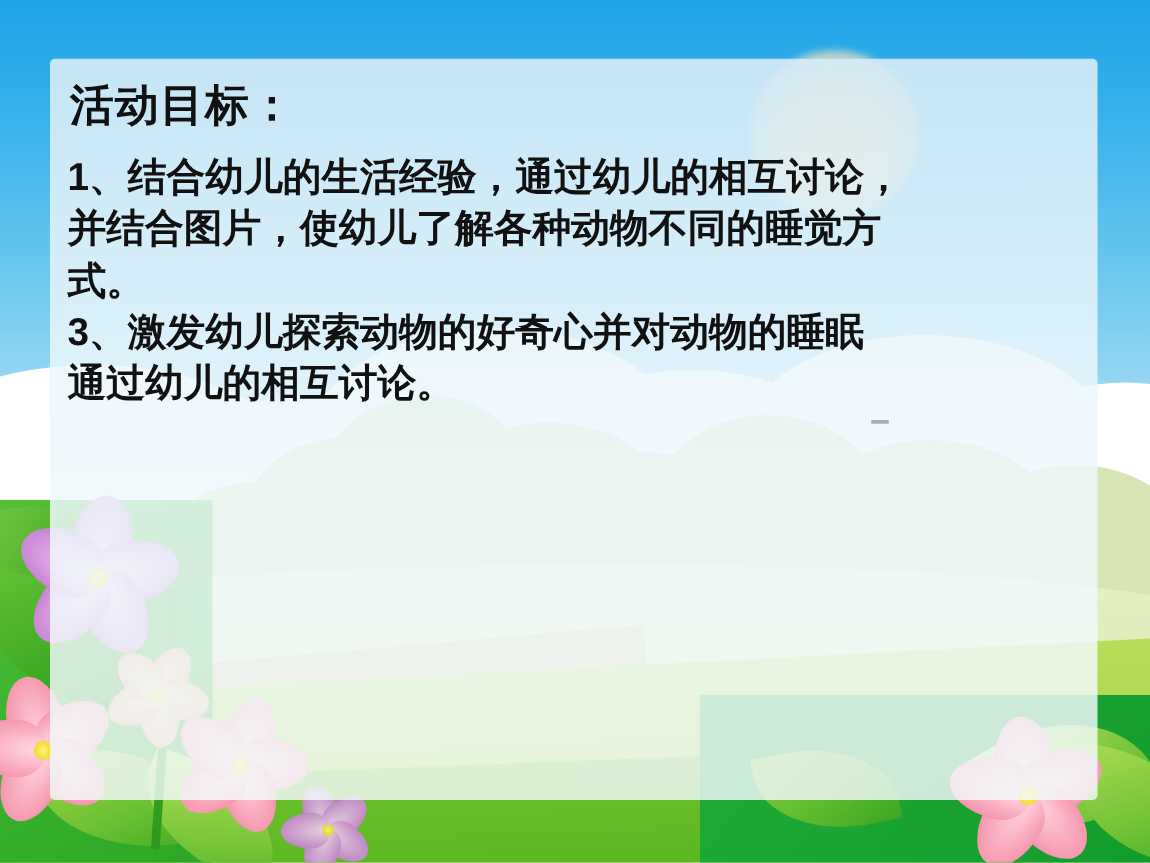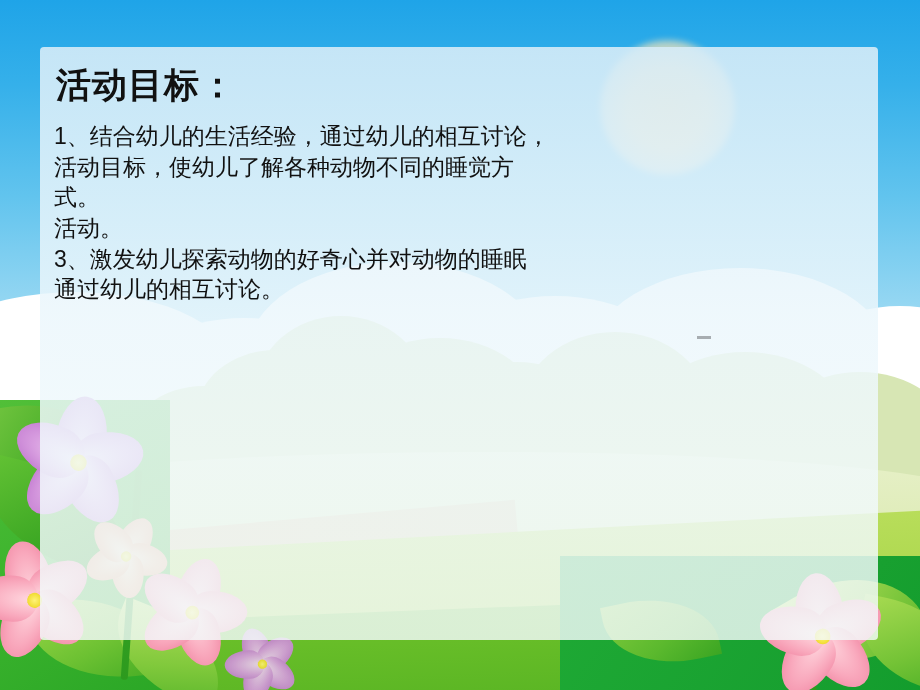--- a/index.html
+++ b/index.html
@@ -207,22 +207,22 @@
     font-weight: 700;
     color: #111111;
     letter-spacing: 1px;
     line-height: 1.15;
     margin: 0 0 16px 0;
     padding-left: 4px;
     white-space: nowrap;
   }
 
   .goal-line {
-    font-size: 23px;
-    font-weight: 400;
+    font-size: 31px;
+    font-weight: 700;
     color: #111111;
     line-height: 1.33;
     letter-spacing: 0px;
     white-space: nowrap;
     padding-left: 2px;
   }
 
   .artifact-dash {
     position: absolute;
     left: 697px; top: 336px;
@@ -325,23 +325,22 @@
         <div class="center"></div>
     </div>
   </div>
 
   <div class="panel">
     <div class="panel-inner">
 
       <div class="goal-title">活动目标：</div>
 
       <div class="goal-line">1、结合幼儿的生活经验，通过幼儿的相互讨论，</div>
-      <div class="goal-line">活动目标，使幼儿了解各种动物不同的睡觉方</div>
+      <div class="goal-line">并结合图片，使幼儿了解各种动物不同的睡觉方</div>
       <div class="goal-line">式。</div>
-      <div class="goal-line">活动。</div>
       <div class="goal-line">3、激发幼儿探索动物的好奇心并对动物的睡眠</div>
       <div class="goal-line">通过幼儿的相互讨论。</div>
 
     </div>
   </div>
 
   <div class="artifact-dash"></div>
 
 </div>
 

